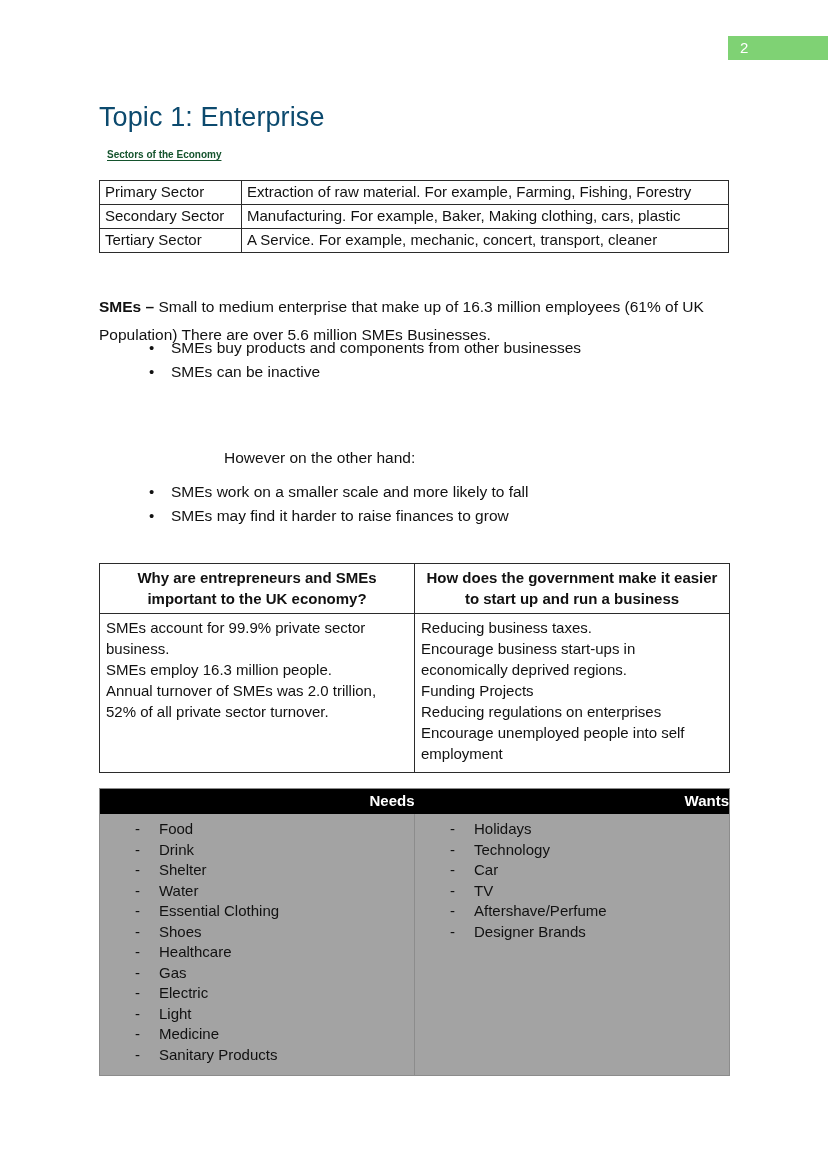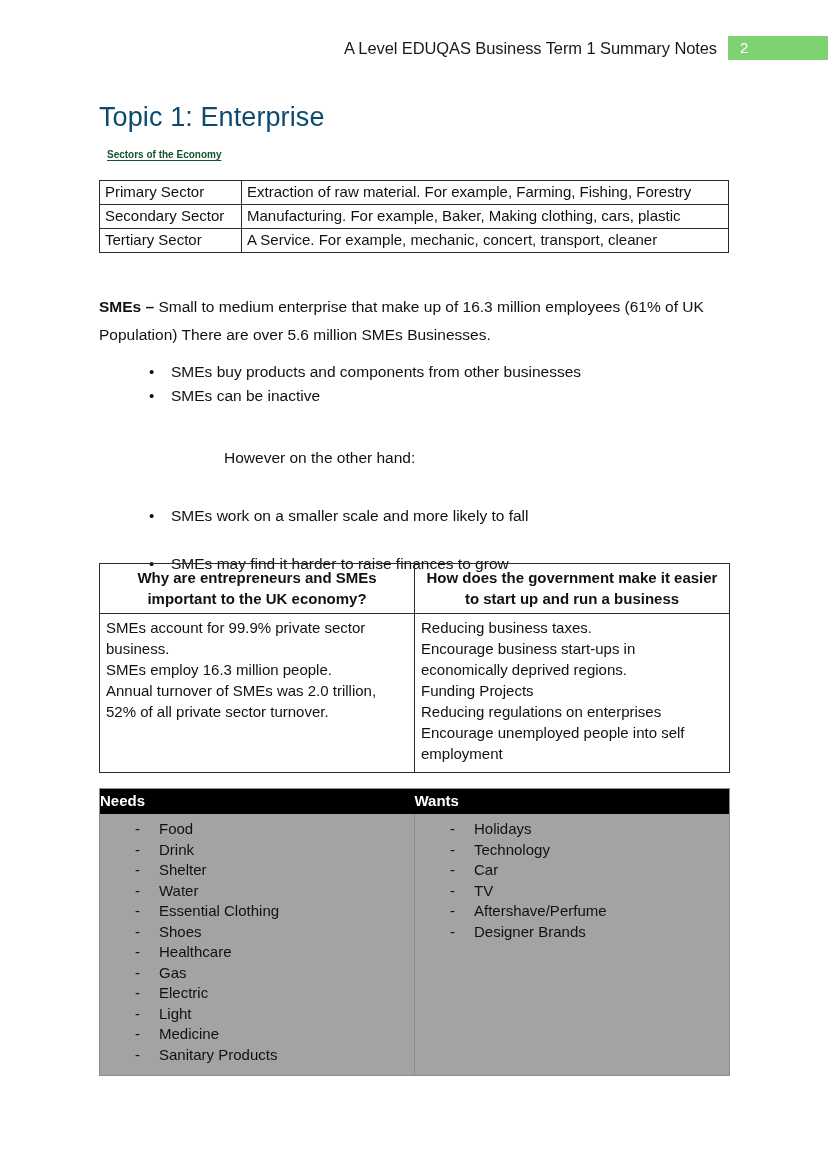--- a/index.html
+++ b/index.html
@@ -122,21 +122,20 @@
     padding: 0 0 0 0;
     list-style: none;
     font-size: 15.5px;
   }
   .bullet-list li {
     position: relative;
     padding-left: 47px;
     line-height: 24px;
     margin-bottom: 0;
     color: #111111;
-    margin-top: 24px;
   }
   .bullet-list li::before {
     content: "\2022";
     position: absolute;
     left: 25px;
     top: 0;
     font-size: 15px;
     color: #111111;
   }
   .bullet-list.pros { top: 336px; }
@@ -195,21 +194,21 @@
     width: 630px;
     border-collapse: collapse;
     table-layout: fixed;
     font-size: 15px;
     border: 1px solid #8c8c8c;
   }
   .needs-wants-table th {
     background: #000000;
     color: #ffffff;
     font-weight: bold;
-    text-align: left;
+    text-align: right;
     padding: 2px 0 3px 0;
     line-height: 20px;
     font-size: 15px;
     border: none;
   }
   .needs-wants-table td {
     background: #a3a3a3;
     vertical-align: top;
     padding: 5px 0 10px 0;
     border-right: 1px solid #8c8c8c;
@@ -235,21 +234,20 @@
     position: absolute;
     left: 35px;
     top: 0;
   }
 </style>
 </head>
 <body>
 
 <div class="page-header">
   <div class="header-inner">
-    <div class="header-title">A Level EDUQAS Business Term 1 Summary Notes</div>
     <div class="page-number-badge">2</div>
   </div>
 </div>
 
 <div class="content">
 
   <div class="topic-title">Topic 1: Enterprise</div>
 
   <div class="section-heading">Sectors of the Economy</div>
 

